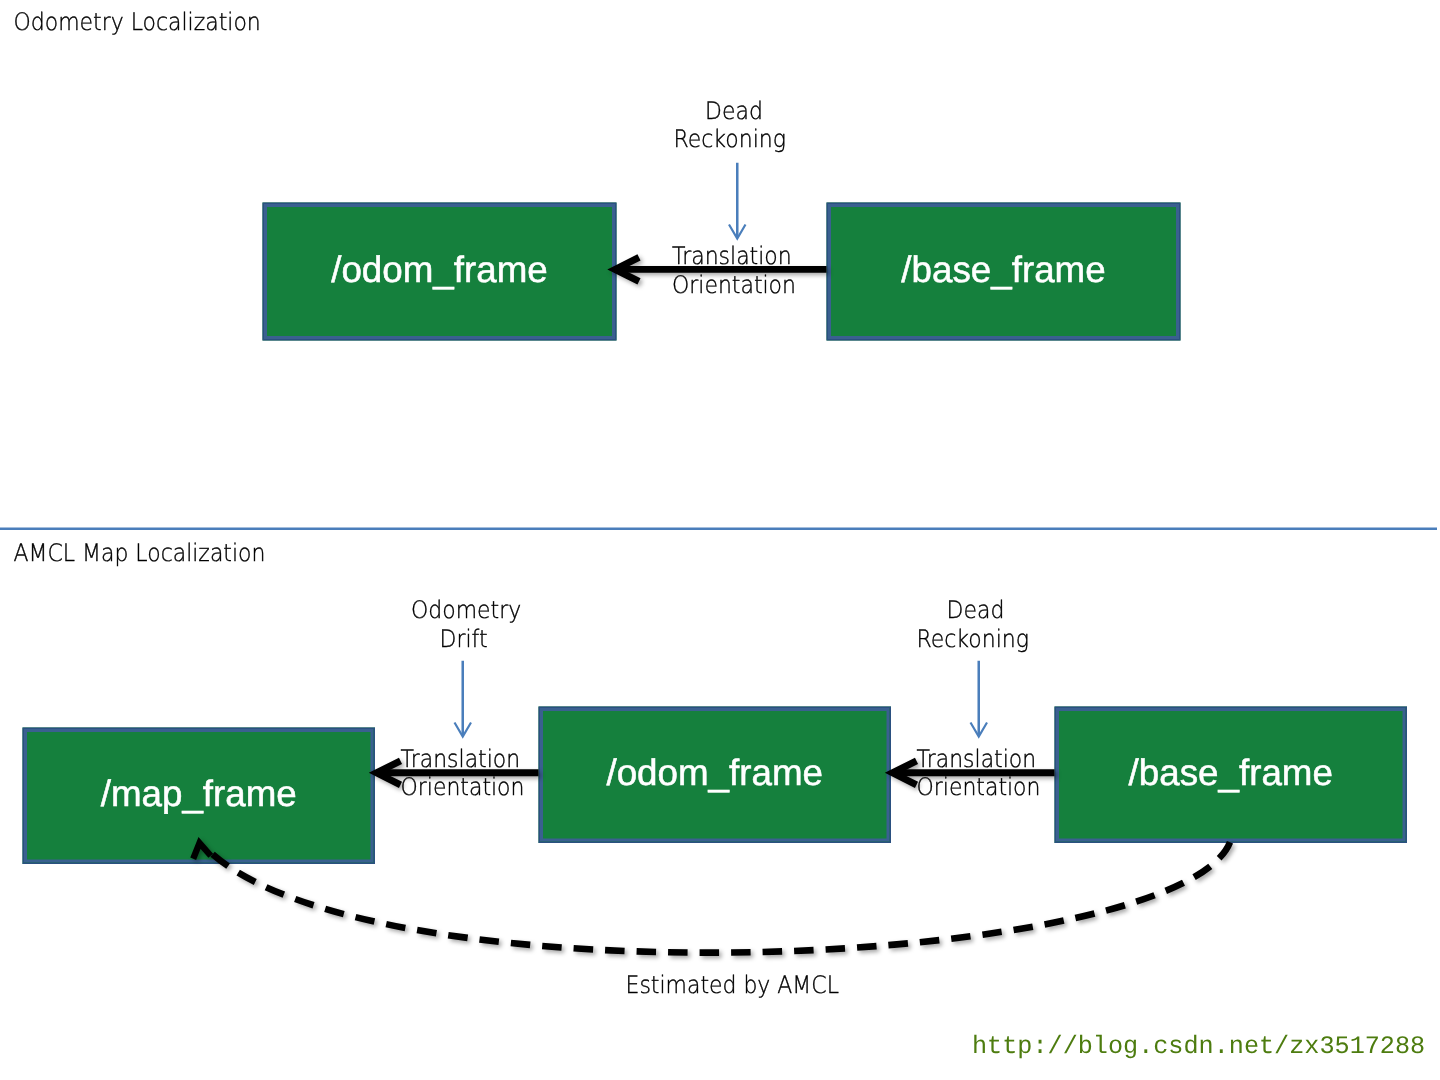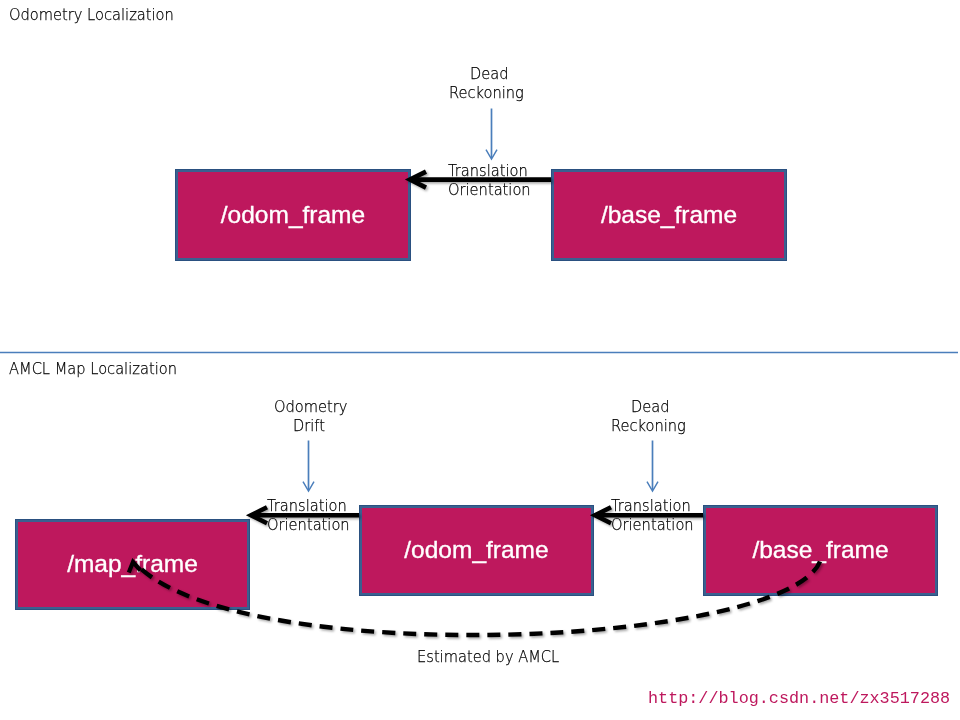--- a/index.html
+++ b/index.html
@@ -4,33 +4,33 @@
 <title>ROS TF Frames Diagram</title>
 <style>
   html,body{margin:0;padding:0;}
   body{width:960px;height:720px;background:#ffffff;overflow:hidden;
        font-family:"Liberation Sans",sans-serif;-webkit-font-smoothing:antialiased;}
   #stage{position:relative;width:960px;height:720px;}
   .sec-title{position:absolute;font-family:"DejaVu Sans",sans-serif;font-weight:200;
              font-size:16px;color:#000;white-space:nowrap;line-height:1;
              display:inline-block;transform:scaleX(.915) translateZ(0);transform-origin:0 0;
              -webkit-text-stroke:0.25px #000;-webkit-font-smoothing:antialiased;}
-  .frame-box{position:absolute;background:#be185d;border:1px solid #2A5080;
+  .frame-box{position:absolute;background:#15803d;border:1px solid #2A5080;
              box-sizing:border-box;display:flex;align-items:center;justify-content:center;
-             box-shadow:inset 0 0 0 2px #3A6090;margin-top:34px;}
+             box-shadow:inset 0 0 0 2px #3A6090;}
   .frame-label{color:#fff;font-family:"Liberation Sans",sans-serif;font-size:24.5px;line-height:1;
                -webkit-text-stroke:0.35px #fff;transform:translateZ(0);
                -webkit-font-smoothing:antialiased;}
   .lbl{position:absolute;font-family:"DejaVu Sans",sans-serif;font-weight:200;
        font-size:16px;color:#000;white-space:nowrap;line-height:1;
        display:inline-block;transform:scaleX(.915) translateZ(0);transform-origin:0 0;
        -webkit-text-stroke:0.25px #000;-webkit-font-smoothing:antialiased;}
   svg.layer{position:absolute;left:0;top:0;width:960px;height:720px;overflow:visible;}
   .wm{position:absolute;font-family:"Liberation Mono",monospace;font-size:16.8px;
-      color:#be185d;white-space:nowrap;line-height:1;}
+      color:#4d7c0f;white-space:nowrap;line-height:1;}
 </style>
 </head>
 <body>
 
 <div id="stage">
 
   <div class="sec-title" style="left:9px;top:7px;">Odometry Localization</div>
   <div class="sec-title" style="left:9px;top:361px;">AMCL Map Localization</div>
 
   <div class="frame-box" style="left:175px;top:135px;width:236px;height:92px;">

